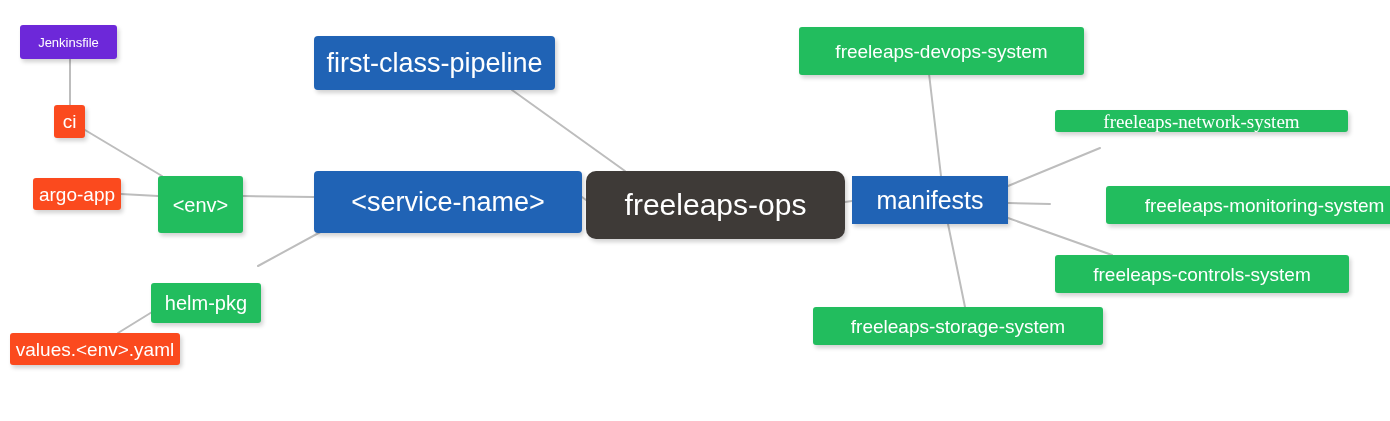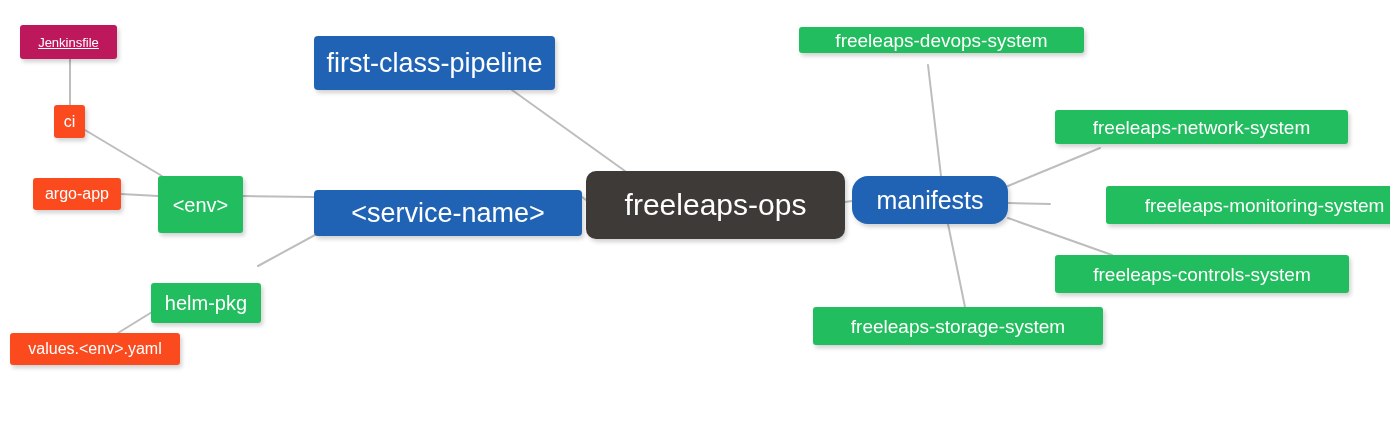--- a/index.html
+++ b/index.html
@@ -46,49 +46,49 @@
     line-height: 1;
     padding: 0 10px;
     cursor: default;
     user-select: none;
   }
   .node-label {
     display: block;
     white-space: nowrap;
   }
   
-  .c-orange  { background: #be185d; text-decoration: underline; }
+  .c-orange  { background: #6d28d9; }
   .c-red     { background: #fb4a1e; }
   .c-green   { background: #22bd5e; }
   .c-blue    { background: #2063b5; }
   .c-dark    { background: #3e3a37; }
 
   
   .t-root {
     font-size: 30px;
     border-radius: 4px;
   }
   .t-primary {
     font-size: 27px;
     border-radius: 4px;
   }
   .t-manifests {
     font-size: 25px;
-    border-radius: 16px;
+    border-radius: 0;
   }
   .t-system {
     font-size: 19px;
     border-radius: 3px;
   }
   .t-mid {
     font-size: 20px;
     border-radius: 3px;
   }
   .t-small {
-    font-size: 16px;
+    font-size: 19px;
     border-radius: 3px;
     justify-content: center;
   }
   .t-tiny {
     font-size: 13px;
     border-radius: 3px;
   }
 </style>
 </head>
 <body>
@@ -127,33 +127,33 @@
       </div>
       <div class="node c-green t-mid" style="left: 151px; top: 256px; width: 110px; height: 40px; margin-top: 27px;">
         <span class="node-label">helm-pkg</span>
       </div>
       <div class="node c-red t-small" style="left: 10px; top: 333px; width: 170px; height: 32px;">
         <span class="node-label">values.&lt;env&gt;.yaml</span>
       </div>
       <div class="node c-blue t-primary" style="left: 314px; top: 36px; width: 241px; height: 54px;">
         <span class="node-label">first-class-pipeline</span>
       </div>
-      <div class="node c-blue t-primary" style="left: 314px; top: 171px; width: 268px; height: 46px; margin-top: 19px;">
+      <div class="node c-blue t-primary" style="left: 314px; top: 171px; width: 268px; height: 62px;">
         <span class="node-label">&lt;service-name&gt;</span>
       </div>
       <div class="node c-dark t-root" style="left: 586px; top: 171px; width: 259px; height: 68px; border-radius: 10px;">
         <span class="node-label">freeleaps-ops</span>
       </div>
       <div class="node c-blue t-manifests" style="left: 852px; top: 176px; width: 156px; height: 48px;">
         <span class="node-label">manifests</span>
       </div>
-      <div class="node c-green t-system" style="left: 799px; top: 27px; width: 285px; height: 26px;">
+      <div class="node c-green t-system" style="left: 799px; top: 27px; width: 285px; height: 48px;">
         <span class="node-label">freeleaps-devops-system</span>
       </div>
-      <div class="node c-green t-system" style="left: 1055px; top: 110px; width: 293px; height: 34px;">
+      <div class="node c-green t-system" style="left: 1055px; top: 110px; width: 293px; height: 22px; font-family: Liberation Serif, serif;">
         <span class="node-label">freeleaps-network-system</span>
       </div>
       <div class="node c-green t-system" style="left: 1106px; top: 186px; width: 317px; height: 38px;">
         <span class="node-label">freeleaps-monitoring-system</span>
       </div>
       <div class="node c-green t-system" style="left: 1055px; top: 255px; width: 294px; height: 38px;">
         <span class="node-label">freeleaps-controls-system</span>
       </div>
       <div class="node c-green t-system" style="left: 813px; top: 307px; width: 290px; height: 38px;">
         <span class="node-label">freeleaps-storage-system</span>

